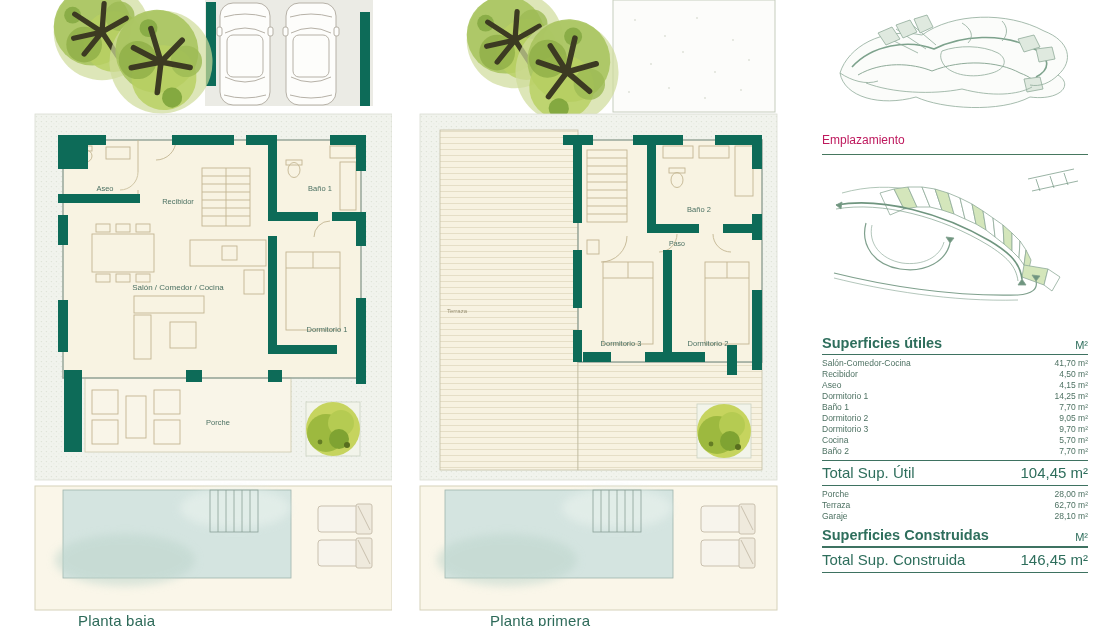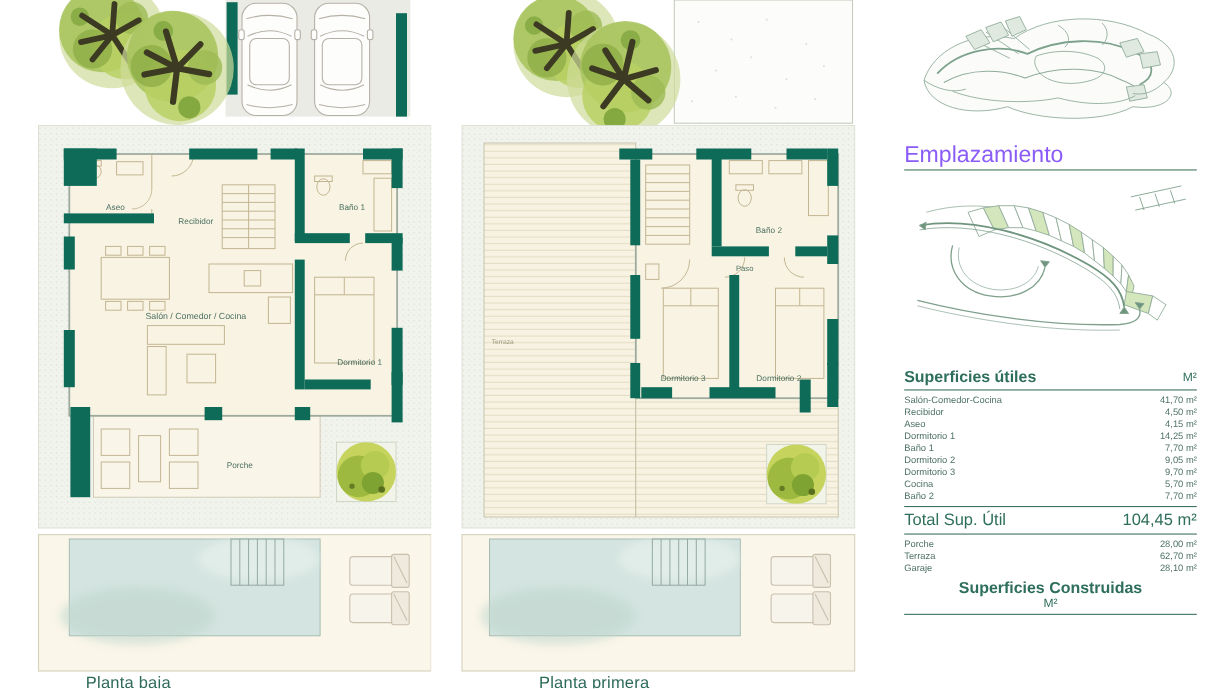--- a/index.html
+++ b/index.html
@@ -6,25 +6,25 @@
   .page{position:relative;width:1110px;height:626px;background:#ffffff;overflow:hidden;
         font-family:"Liberation Sans",sans-serif;}
   .plan-col{position:absolute;top:0;}
   .plan-label{position:absolute;top:612px;font-size:15px;color:#2d6a59;letter-spacing:.2px;}
   .watermark{position:absolute;left:380px;top:301px;width:330px;text-align:center;
              font-size:15px;font-weight:bold;color:rgba(255,255,255,0.68);
              letter-spacing:.2px;z-index:6;text-shadow:0 0 2px rgba(110,120,112,.30);}
   .sidebar{position:absolute;left:822px;top:0;width:266px;}
   .map1{display:block;margin-top:5px;}
   .map2{display:block;margin-top:6px;}
-  .emp-title{font-size:21px;color:#8b5cf6;margin-top:12px;line-height:19px;}
+  .emp-title{font-size:12px;color:#be185d;margin-top:12px;line-height:19px;}
   .emp-rule{height:0;border:none;border-top:1.3px solid #46775f;margin:4px 0 0 0;}
-  .sect-head{display:flex;justify-content:space-between;align-items:center;
+  .sect-head{display:flex;justify-content:space-between;align-items:flex-end;
              margin-top:14px;padding-bottom:3px;border-bottom:1.4px solid #3e7261;}
-  .sect-head.second{margin-top:2px;flex-direction:column;}
+  .sect-head.second{margin-top:2px;}
   .sect-title{font-size:14.5px;font-weight:600;color:#2e6e5c;}
   .sect-unit{font-size:11px;color:#2e6e5c;}
   .rows{padding:3px 0 3px 0;}
   .trow{display:flex;justify-content:space-between;font-size:8.5px;color:#4e7263;line-height:11px;}
   .total-row{display:flex;justify-content:space-between;align-items:baseline;
              border-top:1.4px solid #3e7261;border-bottom:1.4px solid #3e7261;padding:3px 0 4px 0;}
   .total-label,.total-value{font-size:15px;color:#2e6e5c;}
   svg{display:block;}
 </style>
 </head>
@@ -494,15 +494,19 @@
       <div class="trow">
           <span>Garaje</span>
           <span>28,10 m²</span>
         </div>
     </div>
 
     <div class="sect-head second">
       <span class="sect-title">Superficies Construidas</span>
       <span class="sect-unit">M²</span>
     </div>
+    <div class="total-row">
+      <span class="total-label">Total Sup. Construida</span>
+      <span class="total-value">146,45 m²</span>
+    </div>
   </div>
 
 </div>
 
 </body></html>

